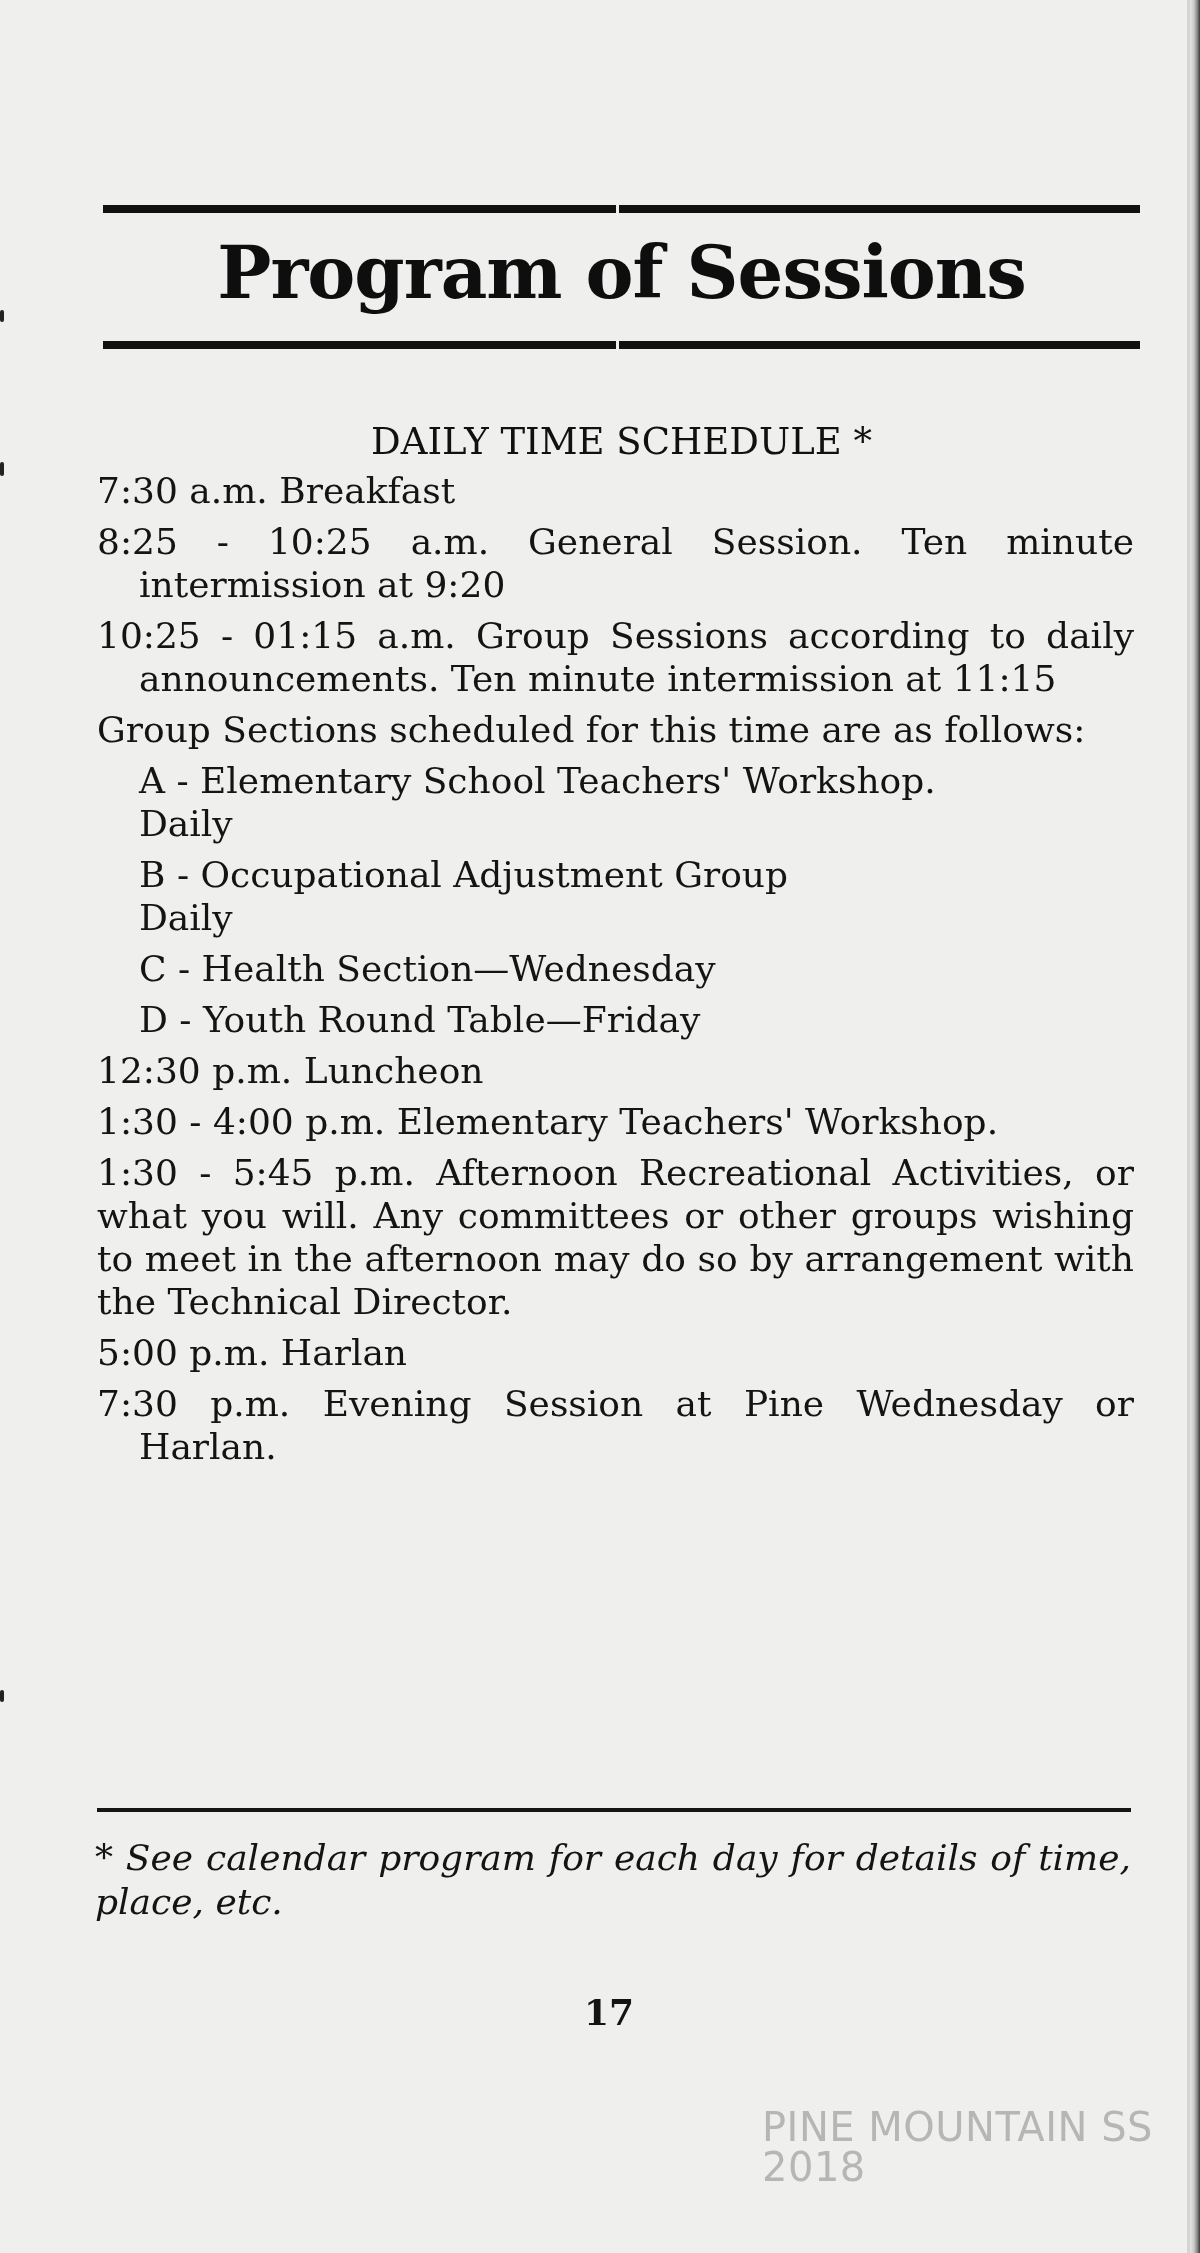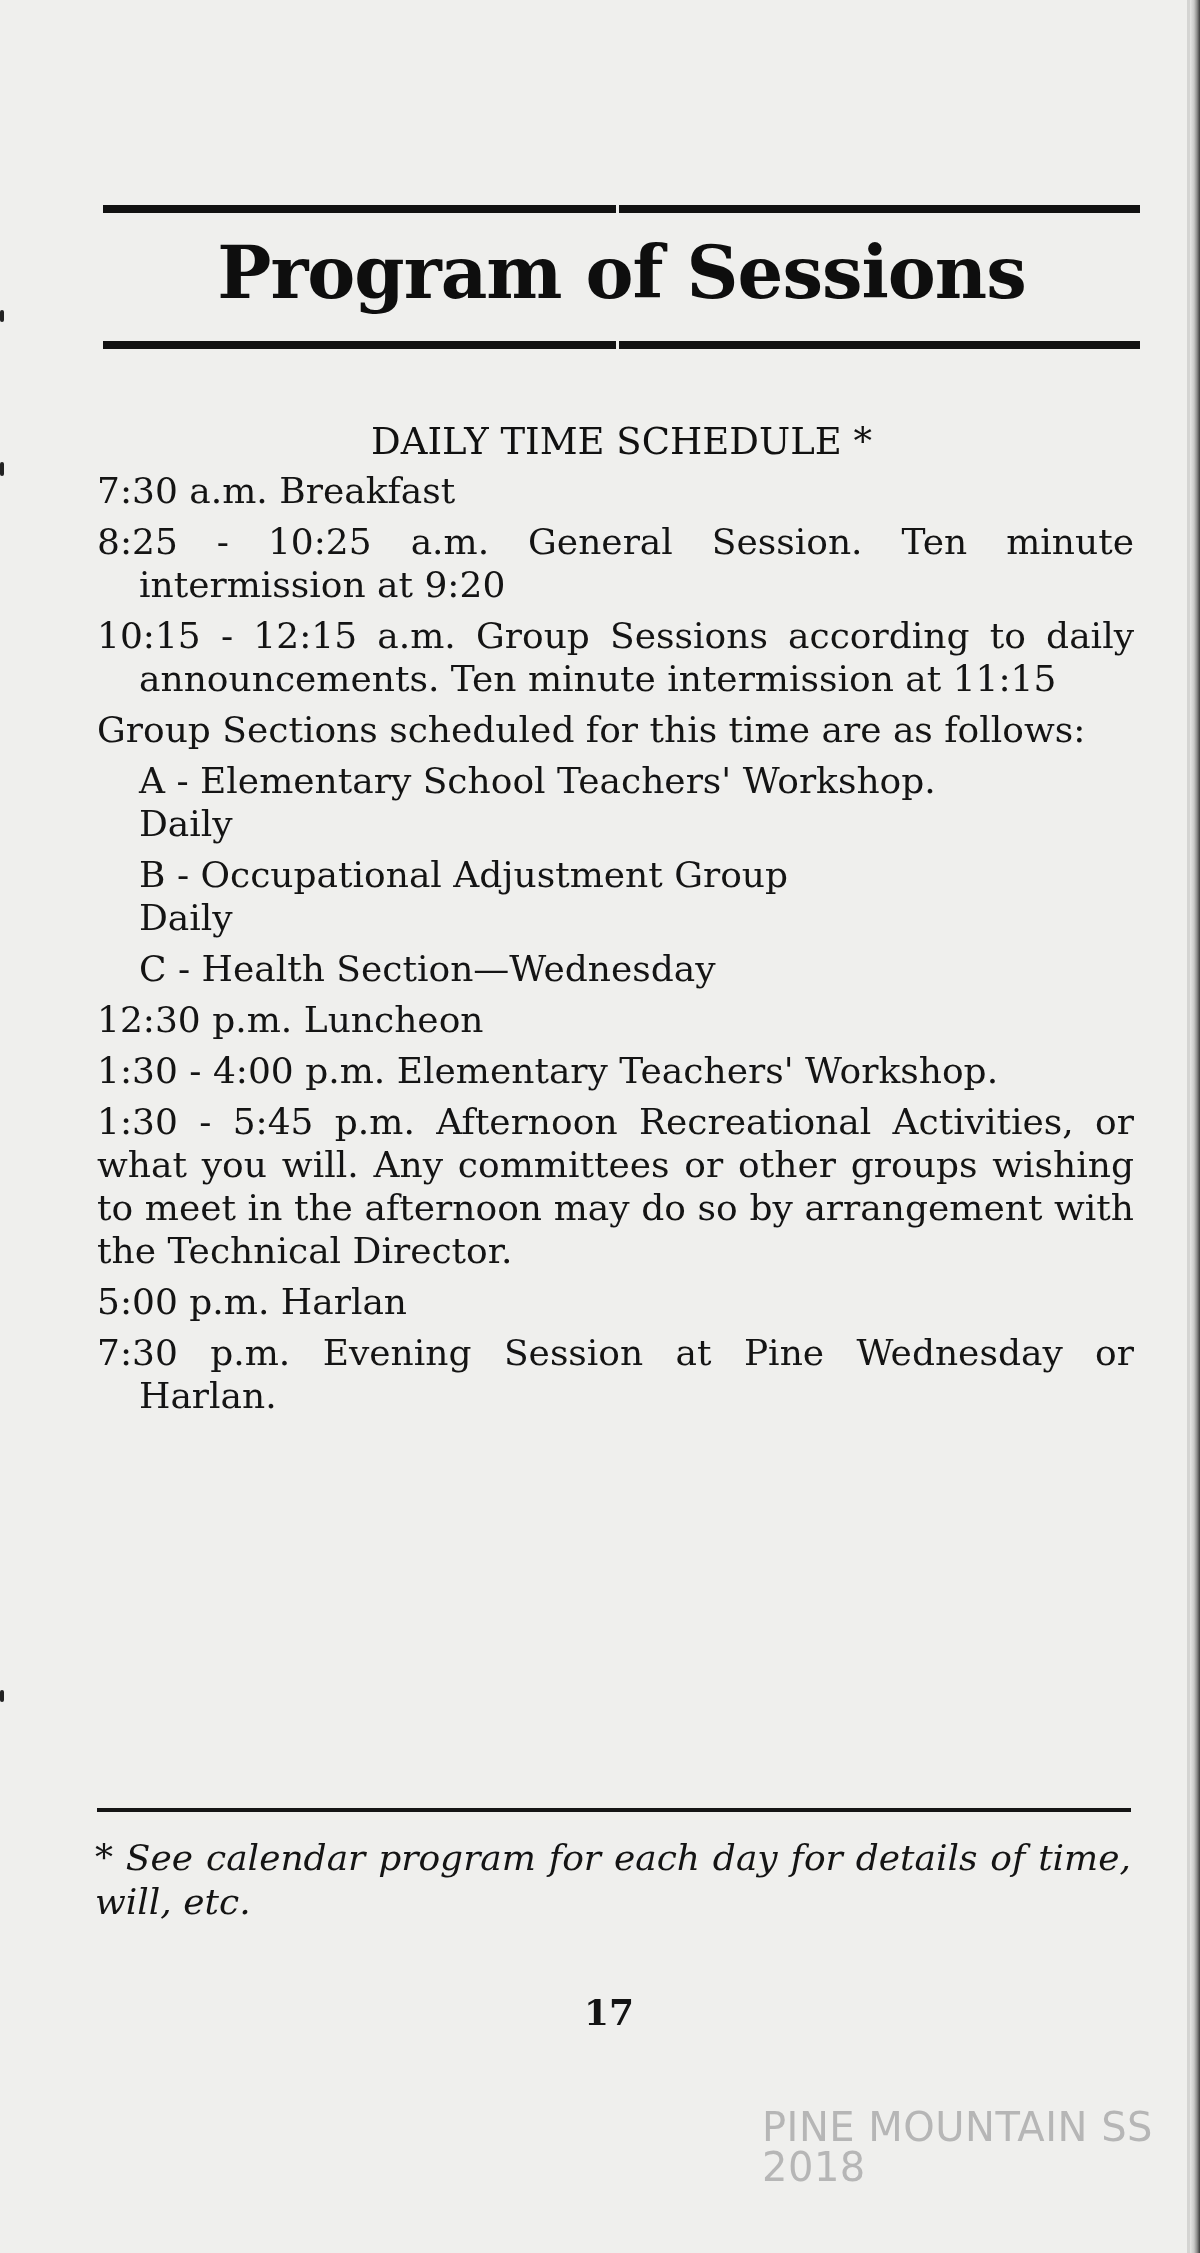--- a/index.html
+++ b/index.html
@@ -177,38 +177,41 @@
 <div class="schedule">
   <div class="entry">
     <span class="time">7:30 a.m.</span>
     <span>Breakfast</span>
   </div>
   <div class="entry">
     <span class="time">8:25 - 10:25 a.m.</span>
     <span>General Session. Ten minute intermission at 9:20</span>
   </div>
   <div class="entry">
-    <span class="time">10:15 - 12:15 a.m.</span>
+    <span class="time">10:25 - 01:15 a.m.</span>
     <span>Group Sessions according to daily announcements. Ten minute intermission at 11:15</span>
   </div>
 
   <div class="entry">Group Sections scheduled for this time are as follows:</div>
 
   <div class="subsection">
     <div class="item">
       <span>A - Elementary School Teachers' Workshop.</span><br>
       <span>Daily</span>
     </div>
     <div class="item">
       <span>B - Occupational Adjustment Group</span><br>
       <span>Daily</span>
     </div>
     <div class="item">
       <span>C - Health Section—Wednesday</span>
     </div>
+    <div class="item" style="margin-bottom:0;">
+      <span>D - Youth Round Table—Friday</span>
+    </div>
   </div>
 
   <div class="entry">
     <span class="time">12:30 p.m.</span>
     <span>Luncheon</span>
   </div>
   <div class="entry">
     <span class="time">1:30 - 4:00 p.m.</span>
     <span>Elementary Teachers' Workshop.</span>
   </div>
@@ -220,15 +223,15 @@
     <span class="time">5:00 p.m.</span>
     <span>Harlan</span>
   </div>
   <div class="entry">
     <span class="time">7:30 p.m.</span>
     <span>Evening Session at Pine Wednesday or Harlan.</span>
   </div>
 </div>
 
 <div class="foot-rule"></div>
-<div class="footnote">* See calendar program for each day for details of time, will, etc.</div>
+<div class="footnote">* See calendar program for each day for details of time, place, etc.</div>
 <div class="page-number">17</div>
 <div class="watermark">PINE MOUNTAIN SS 2018</div>
 
 </body></html>

